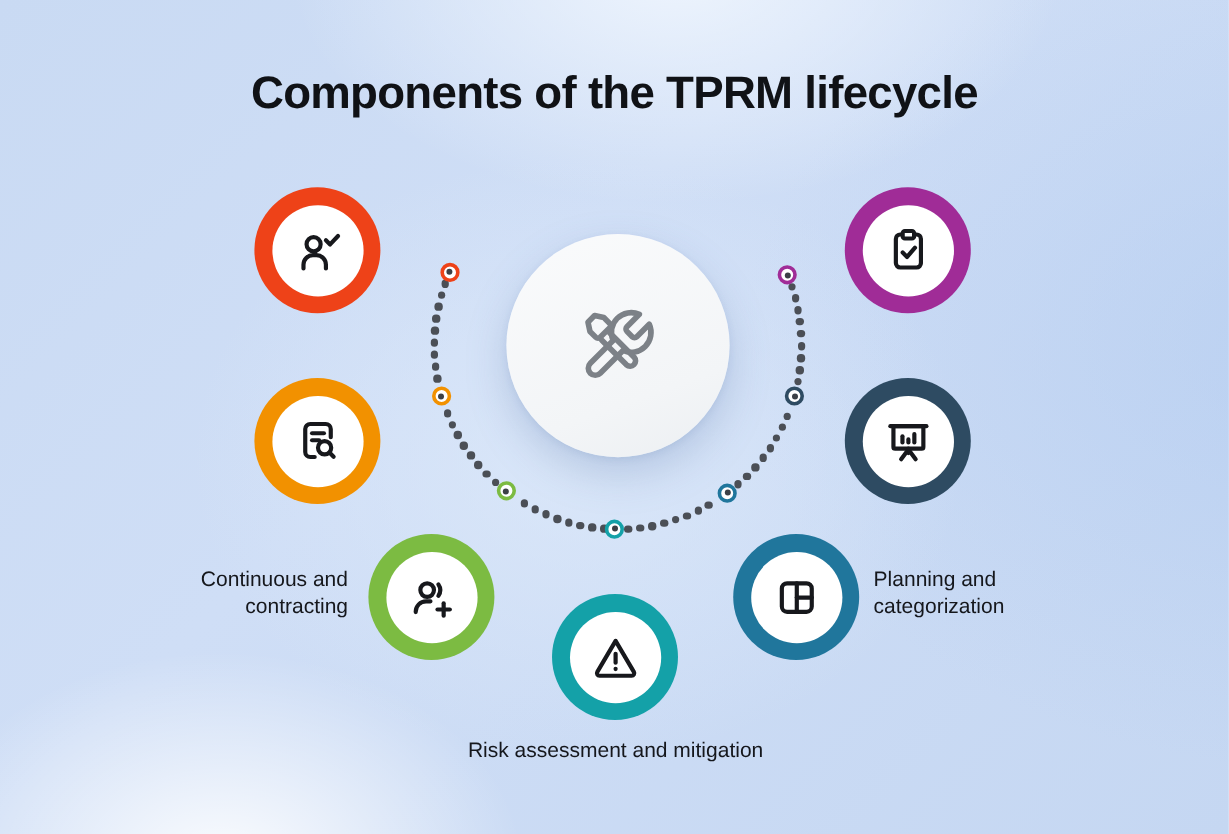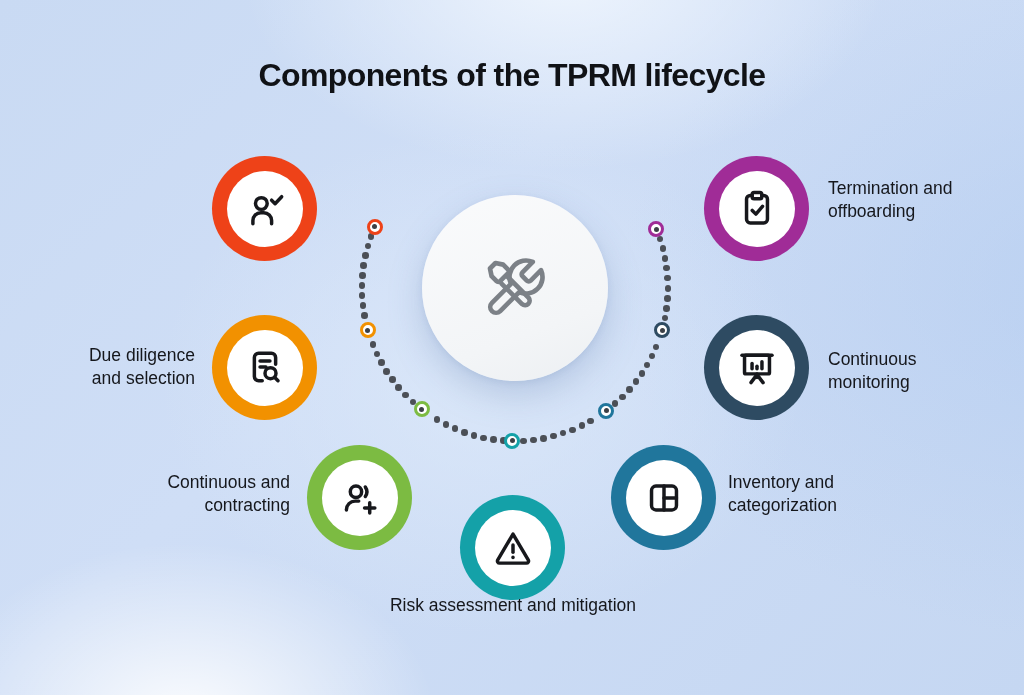--- a/index.html
+++ b/index.html
@@ -8,21 +8,21 @@
     position:relative;width:1024px;height:695px;overflow:hidden;
     background:
       radial-gradient(420px 300px at 18% 104%, rgba(255,255,255,.92), rgba(255,255,255,0) 60%),
       radial-gradient(520px 320px at 55% -4%, rgba(244,249,255,.85), rgba(244,249,255,0) 62%),
       radial-gradient(460px 360px at 47% 55%, rgba(222,234,250,.75), rgba(222,234,250,0) 70%),
       radial-gradient(700px 500px at 108% 42%, rgba(176,202,240,.55), rgba(176,202,240,0) 70%),
       linear-gradient(135deg,#c9daf3 0%,#cfdef6 40%,#c5d7f2 100%);
   }
   .title{
     position:absolute;left:0;top:57px;width:1024px;text-align:center;
-    font-size:32px;font-weight:800;letter-spacing:-.6px;color:#101216;
+    font-size:38px;font-weight:800;letter-spacing:-.6px;color:#101216;
   }
   .center-circle{
     position:absolute;left:422px;top:195px;width:186px;height:186px;border-radius:50%;
     background:linear-gradient(160deg,#fafbfc 0%,#f3f5f7 70%,#eceff2 100%);
     box-shadow:0 14px 34px rgba(90,120,170,.28), 0 2px 6px rgba(90,120,170,.12);
     display:flex;align-items:center;justify-content:center;
   }
   .node{position:absolute;width:105px;height:105px;border-radius:50%;
     display:flex;align-items:center;justify-content:center;}
   .node .inner{width:76px;height:76px;border-radius:50%;background:#fff;
@@ -147,21 +147,20 @@
         <svg width="44" height="44" viewBox="0 0 24 24" fill="none" stroke="#17181c" stroke-width="1.9" stroke-linecap="round" stroke-linejoin="round">
           <path d="M10.5 19H8.5a2.3 2.3 0 0 1-2.3-2.3V6.3A2.3 2.3 0 0 1 8.5 4h7a2.3 2.3 0 0 1 2.3 2.3V10"></path>
           <path d="M9.3 8.2h5.4"></path>
           <path d="M9.3 11.4h3.2"></path>
           <circle cx="15" cy="14.8" r="3"></circle>
           <path d="M17.2 17l1.9 1.9"></path>
         </svg>
       </span>
     </div>
   </div>
-  <div class="label lab-r" style="right:829px;top:344px;width:125px">Due diligence and selection</div>
 
   <div class="node" style="left:307px;top:445px;background:#7cbb42">
     <div class="inner">
       <span>
         <svg width="44" height="44" viewBox="0 0 24 24" fill="none" stroke="#17181c" stroke-width="1.9" stroke-linecap="round" stroke-linejoin="round">
           <circle cx="9.8" cy="8.6" r="3.1"></circle>
           <path d="M14.9 6a4.6 4.6 0 0 1 0 5.2"></path>
           <path d="M4.6 18.6v-.2a4.7 4.7 0 0 1 4.7-4.7h2"></path>
           <path d="M17.3 14.6v5.6"></path>
           <path d="M14.5 17.4h5.6"></path>
@@ -175,59 +174,57 @@
     <div class="inner">
       <span>
         <svg width="44" height="44" viewBox="0 0 24 24" fill="none" stroke="#17181c" stroke-width="1.9" stroke-linecap="round" stroke-linejoin="round">
           <path d="M12 4.4 20.3 18.5a1.15 1.15 0 0 1-1 1.75H4.7a1.15 1.15 0 0 1-1-1.75Z"></path>
           <path d="M12 10.3v4"></path>
           <path d="M12 17.1v.1"></path>
         </svg>
       </span>
     </div>
   </div>
-  <div class="label lab-c" style="left:333px;top:594px;width:360px">Risk assessment and mitigation</div>
+  <div class="label lab-c" style="left:333px;top:614px;width:360px">Risk assessment and mitigation</div>
 
   <div class="node" style="left:611px;top:445px;background:#20769c">
     <div class="inner">
       <span>
         <svg width="44" height="44" viewBox="0 0 24 24" fill="none" stroke="#17181c" stroke-width="1.9" stroke-linecap="round" stroke-linejoin="round">
           <rect x="5.2" y="5.5" width="13.6" height="13" rx="2.4"></rect>
           <path d="M12 5.5v13"></path>
           <path d="M12 12h6.8"></path>
         </svg>
       </span>
     </div>
   </div>
-  <div class="label lab-l" style="left:728px;top:471px;width:150px">Inventory and categorization</div>
+  <div class="label lab-l" style="left:728px;top:471px;width:150px">Planning and categorization</div>
 
   <div class="node" style="left:704px;top:315px;background:#2e4b62">
     <div class="inner">
       <span>
         <svg width="44" height="44" viewBox="0 0 24 24" fill="none" stroke="#17181c" stroke-width="1.9" stroke-linecap="round" stroke-linejoin="round">
           <path d="M3.8 5h16.4"></path>
           <rect x="5.2" y="5" width="13.6" height="10.2" rx="0.8"></rect>
           <path d="M9.3 12.4V9.6"></path>
           <path d="M12 12.4v-1.4"></path>
           <path d="M14.7 12.4V8.6"></path>
           <path d="M12 15.2v2"></path>
           <path d="M12 15.6l-3.3 4.4"></path>
           <path d="M12 15.6l3.3 4.4"></path>
         </svg>
       </span>
     </div>
   </div>
-  <div class="label lab-l" style="left:828px;top:348px;width:120px">Continuous monitoring</div>
 
   <div class="node" style="left:704px;top:156px;background:#a02c97">
     <div class="inner">
       <span>
         <svg width="44" height="44" viewBox="0 0 24 24" fill="none" stroke="#17181c" stroke-width="1.9" stroke-linecap="round" stroke-linejoin="round">
           <rect x="6.3" y="4.6" width="11.4" height="15" rx="2"></rect>
           <rect x="9.4" y="3" width="5.2" height="3.4" rx="1" fill="#fff"></rect>
           <path d="M9.4 12.8l2 2 3.6-4.2"></path>
         </svg>
       </span>
     </div>
   </div>
-  <div class="label lab-l" style="left:828px;top:177px;width:155px">Termination and offboarding</div>
 
 </div>
 
 </body></html>

